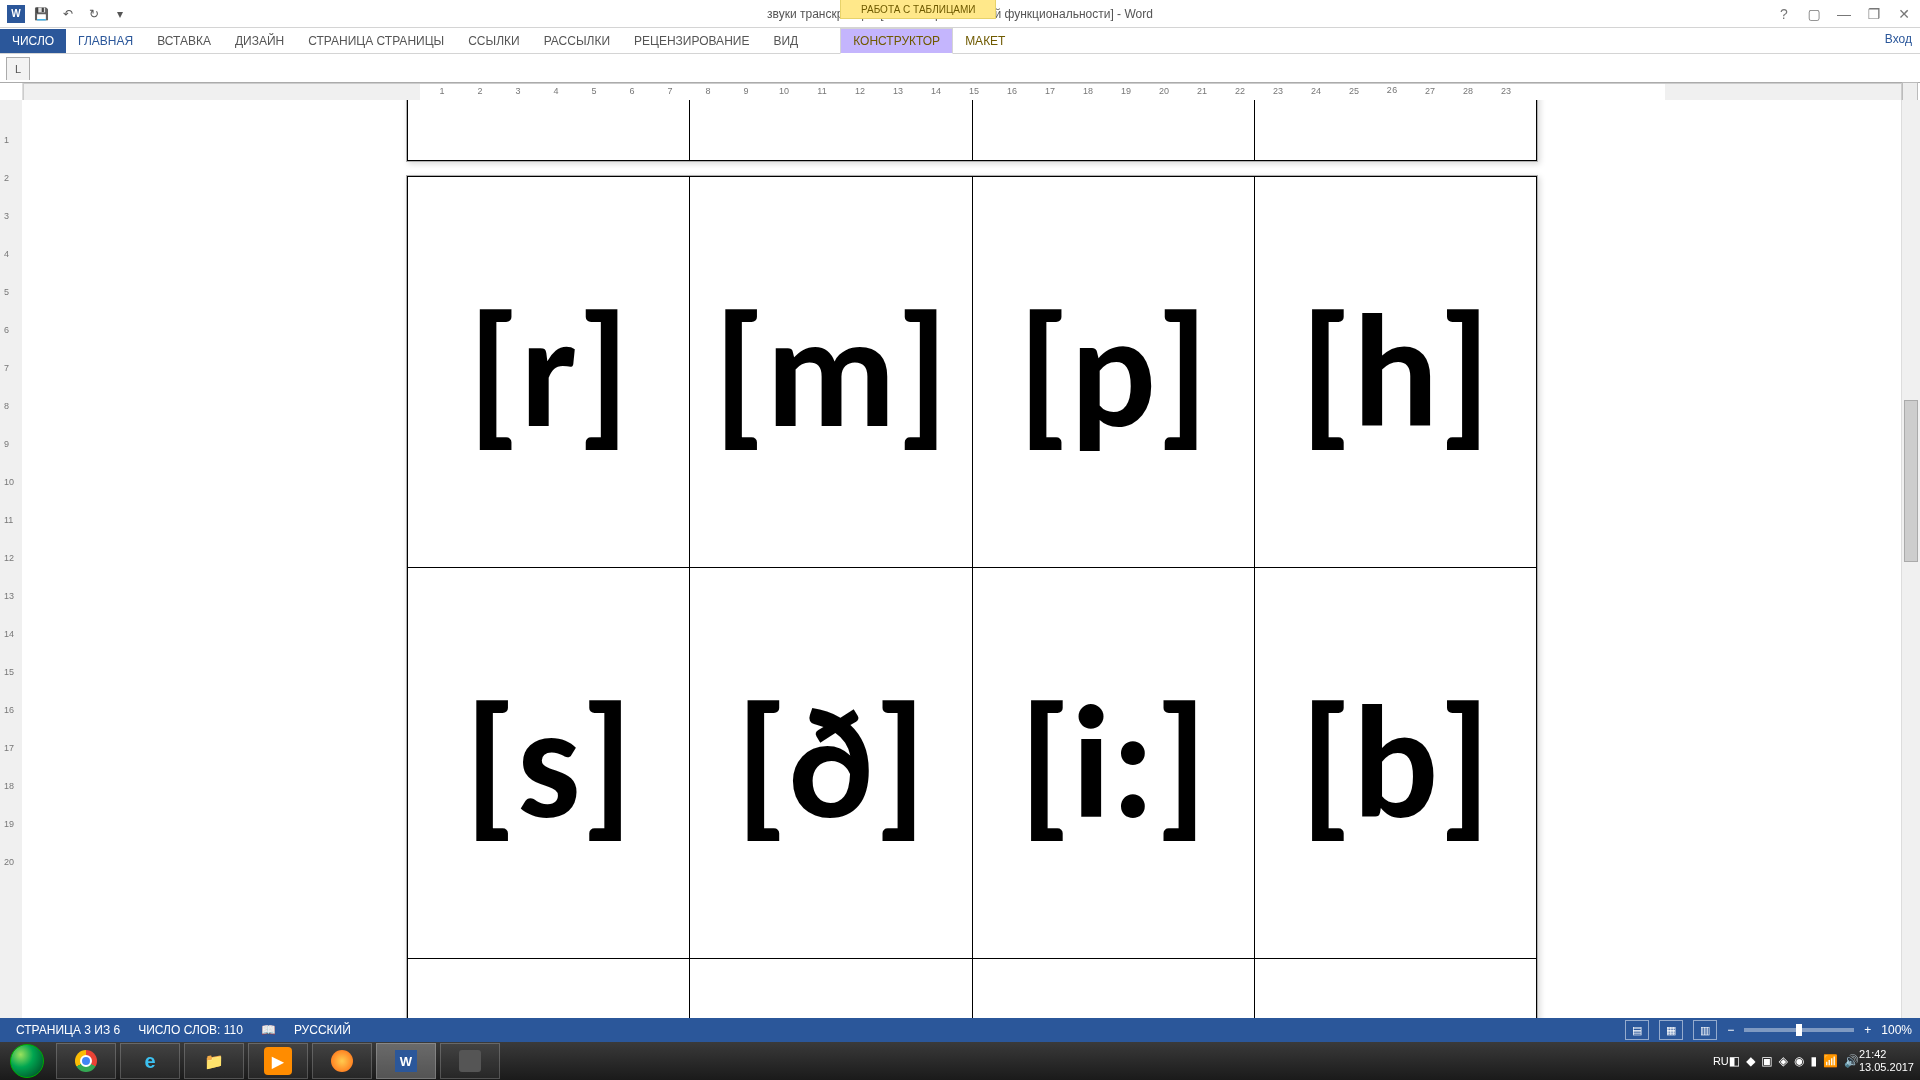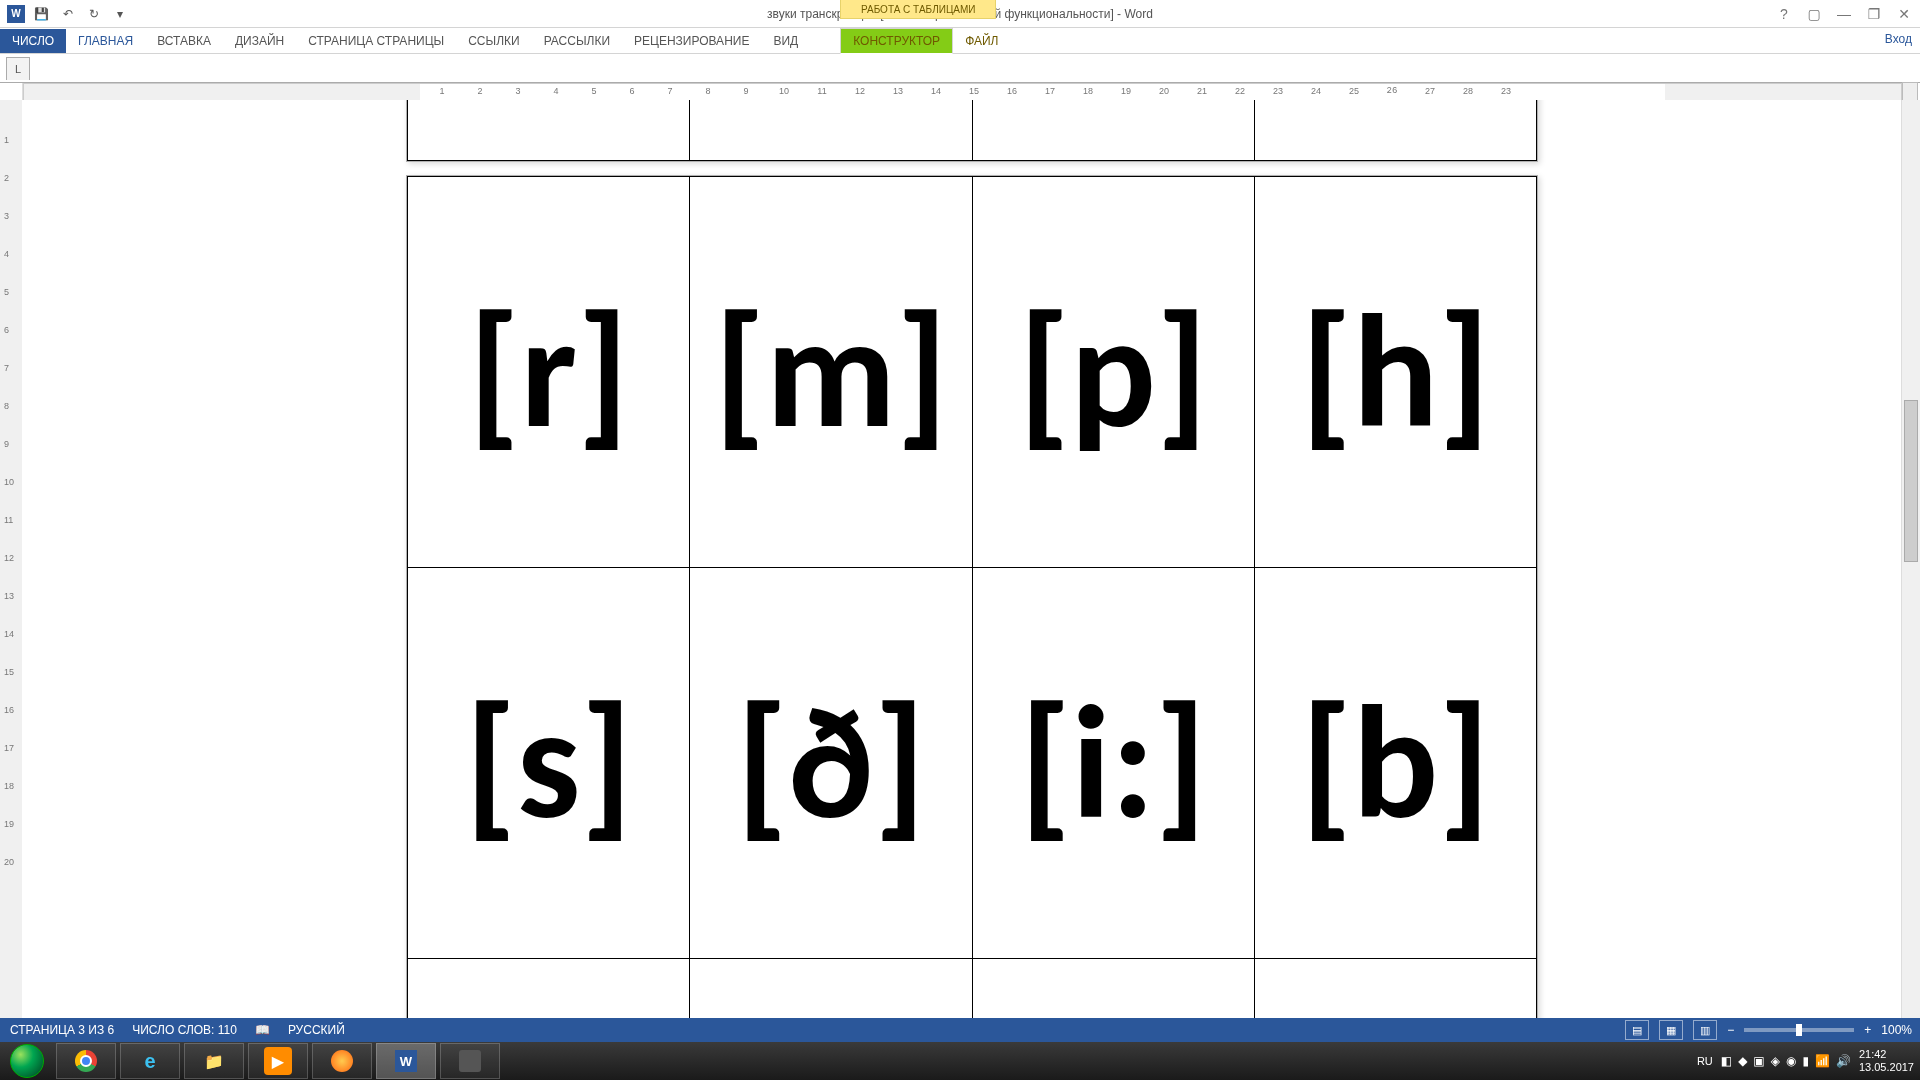--- a/index.html
+++ b/index.html
@@ -9,21 +9,21 @@
 .word-icon{width:18px;height:18px;background:#2b579a;color:#fff;font-weight:bold;font-size:10px;display:flex;align-items:center;justify-content:center}
 .doc-title{position:absolute;left:0;right:0;text-align:center;font-size:12px;color:#555;pointer-events:none}
 .table-tools{position:absolute;left:840px;top:0;height:18px;background:#ffe88a;color:#6f5a00;font-size:10px;padding:0 20px;display:flex;align-items:center;border:1px solid #e7d26b;border-top:none}
 .title-right{position:absolute;right:4px;top:0;display:flex;align-items:center;gap:6px;height:27px}
 .title-btn{width:24px;height:22px;display:flex;align-items:center;justify-content:center;color:#777;font-size:14px}
 .ribbon-tabs{height:25px;display:flex;align-items:flex-end;border-bottom:1px solid #d4d4d4;background:#fff;position:relative}
 .tab{padding:5px 12px;font-size:12px;color:#555}
 .tab.file{background:#2b579a;color:#fff}
 .tab.active{color:#2b579a}
 .tab.tool{color:#6f5a00}
-.tab.tool.active{background:#84cc16;border:1px solid #d4d4d4;border-bottom:1px solid #fff;margin-bottom:-1px}
+.tab.tool.active{background:#c4b5fd;border:1px solid #d4d4d4;border-bottom:1px solid #fff;margin-bottom:-1px}
 .signin{position:absolute;right:8px;top:4px;color:#2b579a;font-size:12px}
 .tab-selector{height:28px;background:#fff;border-bottom:1px solid #ababab;padding-left:6px;display:flex;align-items:center}
 .tab-chip{border:1px solid #ababab;border-bottom:none;background:#f3f3f3;padding:2px 8px;font-size:11px;color:#555;height:18px;display:flex;align-items:center}
 .ruler-row{height:20px;background:#fff;display:flex;align-items:center;position:relative}
 .vruler-toggle{width:22px;height:20px;border-right:1px solid #ddd}
 .hruler{flex:1;height:18px;background:#f0f0f0;position:relative;border:1px solid #ccc;margin:0 18px 0 0}
 .hruler-inner{position:absolute;left:396px;right:236px;top:0;bottom:0;background:#fff}
 .tick{position:absolute;top:2px;font-size:9px;color:#777;transform:translateX(-50%)}
 .hruler-end{position:absolute;right:2px;width:14px;height:20px;background:#eee;border:1px solid #bbb}
 .workspace{position:absolute;top:100px;left:0;right:0;bottom:50px;background:#fff;overflow:hidden}
@@ -32,32 +32,32 @@
 .page-area{position:absolute;left:22px;right:20px;top:0;bottom:0;background:#fff}
 .page{position:absolute;left:384px;width:1130px;background:#fff;border:1px solid #b0b0b0;box-shadow:2px 2px 6px rgba(0,0,0,.15)}
 .doc-table{width:100%;border-collapse:collapse;table-layout:fixed}
 .doc-table td{border:1px solid #000;text-align:center;vertical-align:middle;font-family:Calibri,Arial,sans-serif;font-weight:700;font-size:160px;line-height:1;color:#000;height:388px}
 .page.one{top:-890px;height:950px}
 .page.one .doc-table td{height:200px}
 .page.two{top:75px;height:1240px}
 .vscroll{position:absolute;right:0;top:0;bottom:0;width:18px;background:#f0f0f0;border-left:1px solid #ddd}
 .vthumb{position:absolute;left:2px;right:2px;top:300px;height:160px;background:#cdcdcd;border:1px solid #aaa}
 .status-bar{position:absolute;left:0;right:0;bottom:38px;height:24px;background:#2b579a;color:#fff;display:flex;align-items:center;font-size:12px}
-.status-left{display:flex;align-items:center;gap:18px;padding-left:10px}
+.status-left{display:flex;align-items:center;gap:18px;padding-left:16px}
 .status-right{position:absolute;right:8px;display:flex;align-items:center;gap:10px}
 .view-btn{width:22px;height:18px;border:1px solid rgba(255,255,255,.5);display:flex;align-items:center;justify-content:center;font-size:11px}
 .zoom-track{width:110px;height:4px;background:rgba(255,255,255,.4);position:relative}
 .zoom-thumb{position:absolute;top:-4px;left:52px;width:6px;height:12px;background:#fff}
 .taskbar{position:absolute;left:0;right:0;bottom:0;height:38px;background:linear-gradient(#3a3a3a,#1a1a1a);display:flex;align-items:center}
 .start-btn{width:54px;height:38px;display:flex;align-items:center;justify-content:center}
 .orb{width:32px;height:32px;border-radius:50%;background:radial-gradient(circle at 30% 30%,#9be15d,#00a651 40%,#003d1f);border:1px solid #0a0}
 .task-item{width:58px;height:34px;margin:0 2px;border:1px solid rgba(255,255,255,.2);display:flex;align-items:center;justify-content:center;background:rgba(255,255,255,.05)}
 .task-item.active{background:rgba(255,255,255,.25)}
 .task-icon{width:28px;height:28px;display:flex;align-items:center;justify-content:center;font-size:16px}
-.tray{position:absolute;right:6px;display:flex;align-items:center;gap:8px;color:#fff;font-size:11px}
+.tray{position:absolute;right:6px;display:flex;align-items:center;gap:0;color:#fff;font-size:11px}
 .tray-icons{display:flex;gap:6px;font-size:12px}
 .clock{text-align:left;line-height:1.2}
 </style>
 </head>
 <body>
 
 <div class="title-bar">
   <div class="qat">
     <div class="qat-item">
         <div class="word-icon">W</div>
@@ -82,21 +82,21 @@
   <div class="tab file">ЧИСЛО</div>
   <div class="tab active">ГЛАВНАЯ</div>
   <div class="tab">ВСТАВКА</div>
   <div class="tab">ДИЗАЙН</div>
   <div class="tab">СТРАНИЦА СТРАНИЦЫ</div>
   <div class="tab">ССЫЛКИ</div>
   <div class="tab">РАССЫЛКИ</div>
   <div class="tab">РЕЦЕНЗИРОВАНИЕ</div>
   <div class="tab">ВИД</div>
   <div class="tab tool active" style="margin-left:30px">КОНСТРУКТОР</div>
-  <div class="tab tool">ФАЙЛ</div>
+  <div class="tab tool">МАКЕТ</div>
   <div class="signin">Вход</div>
 </div>
 
 <div class="tab-selector">
   <div class="tab-chip">L</div>
 </div>
 
 <div class="ruler-row">
   <div class="vruler-toggle"></div>
   <div class="hruler">

